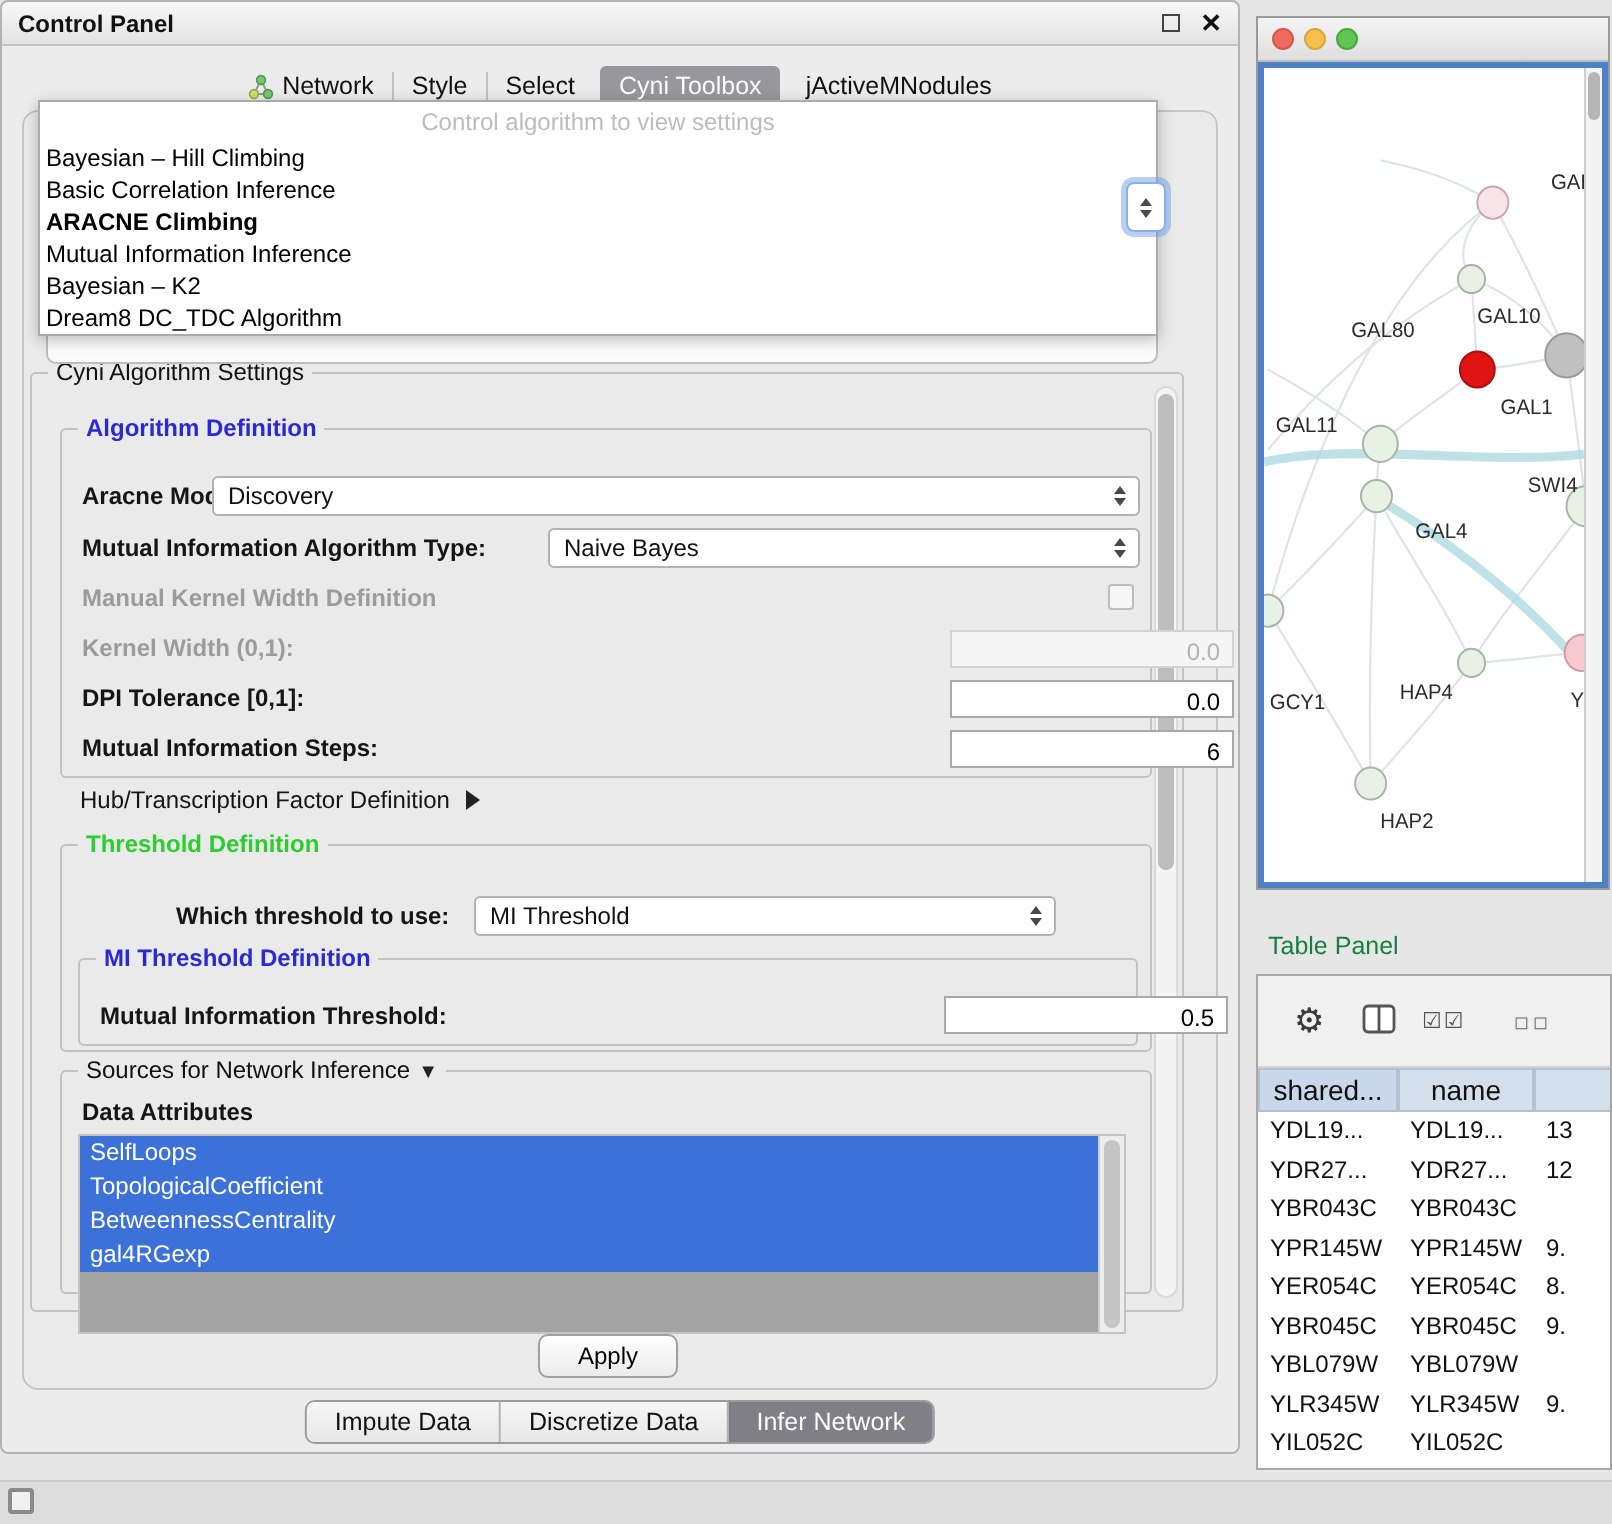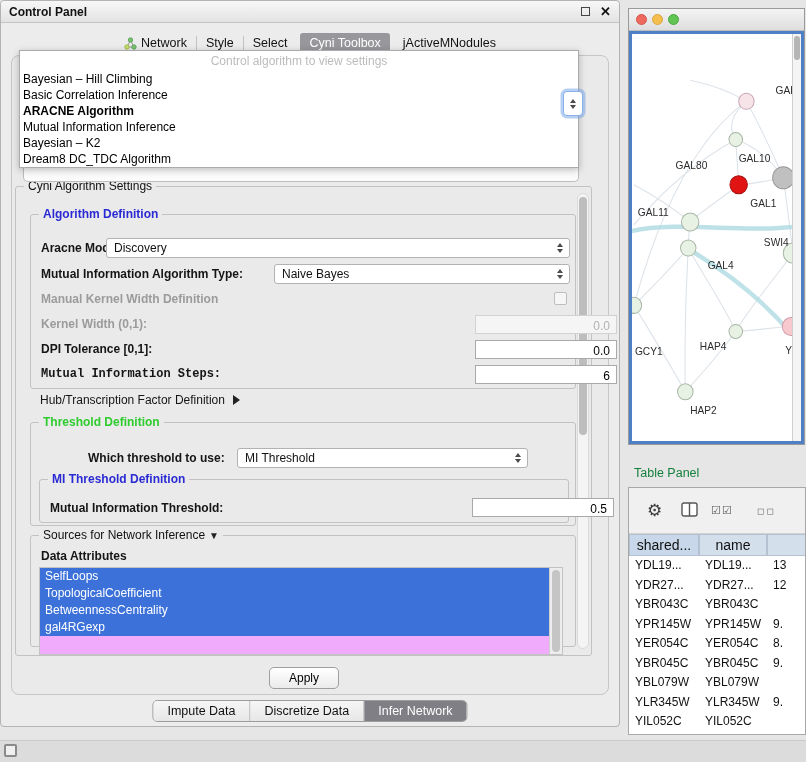--- a/index.html
+++ b/index.html
@@ -81,22 +81,22 @@
   .txt.dis { background:#f5f5f5; border-color:#d2d2d2; color:#b2b2b2; }
 
   .checkbox { position:absolute; width:13px; height:13px; background:#f6f6f6;
     border:1px solid #bdbdbd; border-radius:2px; }
 
   .expand-tri { display:inline-block; width:0; height:0; border-top:5px solid transparent;
     border-bottom:5px solid transparent; border-left:7px solid #222; margin-left:8px; vertical-align:-1px; }
   .collapse-tri { font-size:10px; color:#222; margin-left:4px; }
 
   
-  #attr-list { position:absolute; left:8px; top:31px; width:524px; height:88px;
-    background:#f0abfc; border:1px solid #c3c3c3; overflow:hidden; }
+  #attr-list { position:absolute; left:8px; top:31px; width:524px; height:100px;
+    background:#a3a3a3; border:1px solid #c3c3c3; overflow:hidden; }
   .attr-item { height:17px; line-height:17px; background:#3b71d8; color:#fff;
     font-size:12px; padding-left:5px; width:calc(100% - 13px); white-space:nowrap; }
   #attr-scroll { position:absolute; right:0; top:0; bottom:0; width:13px; background:#ededed;
     border-left:1px solid #cfcfcf; }
   #attr-scroll .thumb { position:absolute; left:2px; top:2px; width:8px; bottom:2px;
     background:#c5c5c5; border-radius:4px; }
 
   #apply-btn { position:absolute; left:268px; top:666px; width:70px; height:22px;
     background:linear-gradient(#ffffff,#ebebeb); border:1px solid #9f9f9f; border-radius:5px;
     font-size:12px; text-align:center; line-height:20px; }
@@ -229,21 +229,21 @@
 
       <span class="lbl dis" style="left:10px; top:77px;">Manual Kernel Width Definition</span>
       <span class="checkbox" style="left:523px; top:77px;"></span>
 
       <span class="lbl dis" style="left:10px; top:102px;">Kernel Width (0,1):</span>
       <input class="txt dis" style="left: 396px; top: 100px; width: 142px;" readonly="" value="0.0">
 
       <span class="lbl" style="left:10px; top:127px;">DPI Tolerance [0,1]:</span>
       <input class="txt" style="left: 396px; top: 125px; width: 142px;" value="0.0">
 
-      <span class="lbl" style="left:10px; top:152px;font-family:Liberation Mono, monospace;">Mutual Information Steps:</span>
+      <span class="lbl" style="left:10px; top:152px;">Mutual Information Steps:</span>
       <input class="txt" style="left: 396px; top: 150px; width: 142px;" value="6">
     </div>
 
     <div class="lbl plain" style="left:24px; top:206px;">
       <span>Hub/Transcription Factor Definition</span><span class="expand-tri"></span>
     </div>
 
     <div class="group" style="left:14px; top:235px; width:546px; height:104px;">
       <span class="group-title t-green">Threshold Definition</span>
 
@@ -285,21 +285,21 @@
   <div id="bottom-tabs">
     <div class="btab">Impute Data</div>
     <div class="btab">Discretize Data</div>
     <div class="btab active">Infer Network</div>
   </div>
 
   <div id="algo-popup">
     <div class="hdr">Control algorithm to view settings</div>
     <div class="itm">Bayesian – Hill Climbing</div>
     <div class="itm">Basic Correlation Inference</div>
-    <div class="itm selected">ARACNE Algorithm</div>
+    <div class="itm selected">ARACNE Climbing</div>
     <div class="itm">Mutual Information Inference</div>
     <div class="itm">Bayesian – K2</div>
     <div class="itm">Dream8 DC_TDC Algorithm</div>
   </div>
 
   <div id="combo-remnant">
     <i class="tri-up"></i>
     <i class="tri-dn"></i>
   </div>
 </section>

